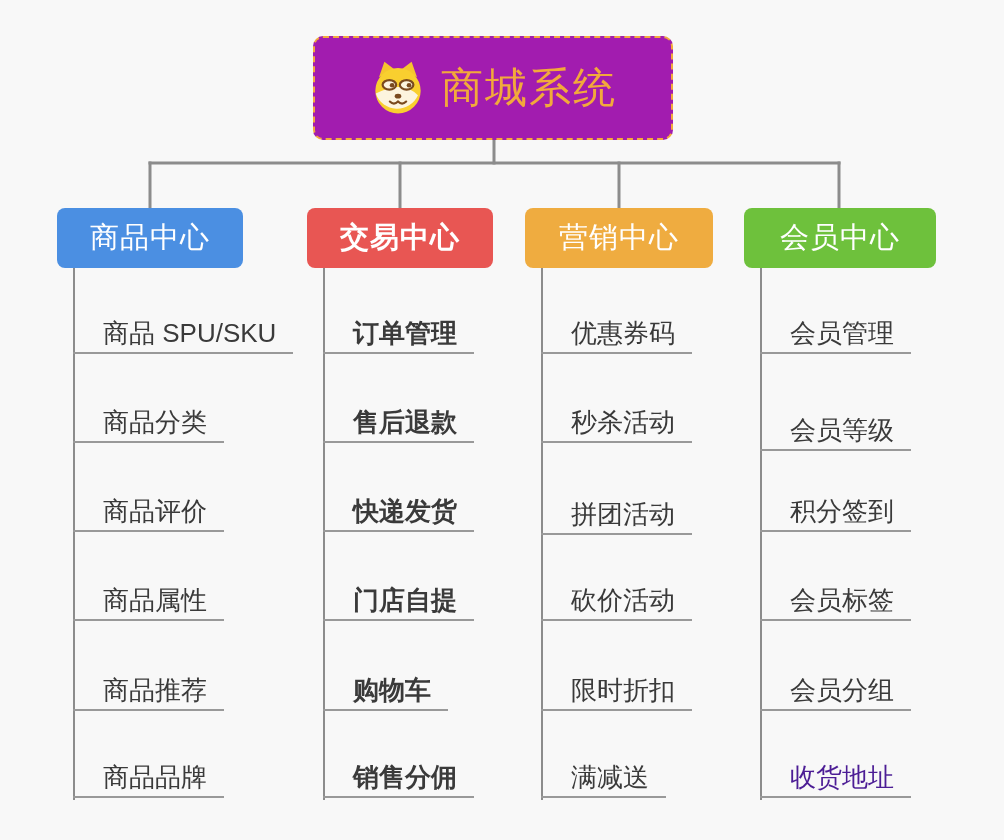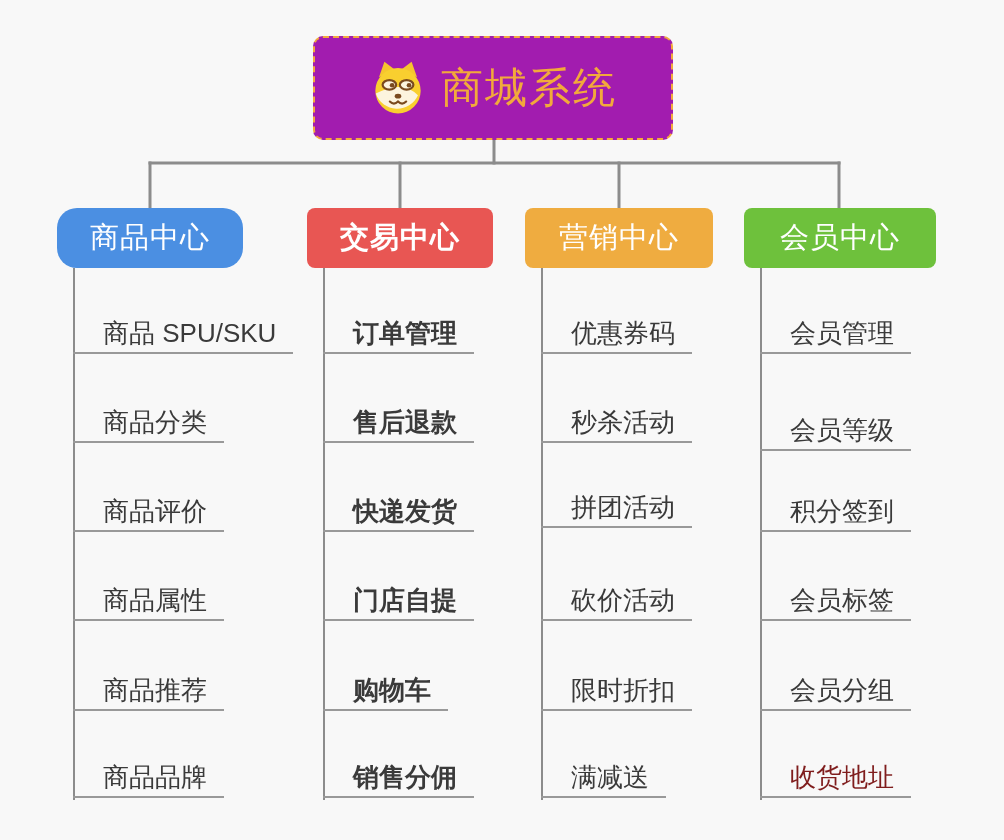--- a/index.html
+++ b/index.html
@@ -69,21 +69,21 @@
     border-radius: 8px;
     color: #ffffff;
     font-size: 29px;
     letter-spacing: 1px;
     display: flex;
     align-items: center;
     justify-content: center;
     white-space: nowrap;
     cursor: default;
   }
-  .branch-1 .branch-header { width: 186px; border-radius: 20px; }
+  .branch-1 .branch-header { width: 186px; }
   .branch-2 .branch-header { width: 186px; }
   .branch-3 .branch-header { width: 188px; }
   .branch-4 .branch-header { width: 192px; }
   .trunk {
     position: absolute;
     left: 16px;
     top: 60px;
     width: 2px;
     height: 532px;
   }
@@ -147,29 +147,29 @@
       <div class="leaf" style="top: 291px; border-bottom-color: rgb(153, 153, 153); color: rgb(58, 58, 58);">快递发货</div>
       <div class="leaf" style="top: 380px; border-bottom-color: rgb(153, 153, 153); color: rgb(58, 58, 58);">门店自提</div>
       <div class="leaf" style="top: 470px; border-bottom-color: rgb(153, 153, 153); color: rgb(58, 58, 58);">购物车</div>
       <div class="leaf" style="top: 557px; border-bottom-color: rgb(153, 153, 153); color: rgb(58, 58, 58);">销售分佣</div>
     </div>
   <div class="branch branch-3">
     <div class="branch-header" style="background: rgb(239, 172, 64);">营销中心</div>
     <div class="trunk" style="background: rgb(140, 140, 140);"></div>
   <div class="leaf" style="top: 113px; border-bottom-color: rgb(153, 153, 153); color: rgb(58, 58, 58);">优惠券码</div>
       <div class="leaf" style="top: 202px; border-bottom-color: rgb(153, 153, 153); color: rgb(58, 58, 58);">秒杀活动</div>
-      <div class="leaf" style="top: 287px; border-bottom-color: rgb(153, 153, 153); color: rgb(58, 58, 58);">拼团活动</div>
+      <div class="leaf" style="top: 294px; border-bottom-color: rgb(153, 153, 153); color: rgb(58, 58, 58);">拼团活动</div>
       <div class="leaf" style="top: 380px; border-bottom-color: rgb(153, 153, 153); color: rgb(58, 58, 58);">砍价活动</div>
       <div class="leaf" style="top: 470px; border-bottom-color: rgb(153, 153, 153); color: rgb(58, 58, 58);">限时折扣</div>
       <div class="leaf" style="top: 557px; border-bottom-color: rgb(153, 153, 153); color: rgb(58, 58, 58);">满减送</div>
     </div>
   <div class="branch branch-4">
     <div class="branch-header" style="background: rgb(110, 193, 60);">会员中心</div>
     <div class="trunk" style="background: rgb(140, 140, 140);"></div>
   <div class="leaf" style="top: 113px; border-bottom-color: rgb(153, 153, 153); color: rgb(58, 58, 58);">会员管理</div>
       <div class="leaf" style="top: 202px; border-bottom-color: rgb(153, 153, 153); color: rgb(58, 58, 58); margin-top: 8px;">会员等级</div>
       <div class="leaf" style="top: 291px; border-bottom-color: rgb(153, 153, 153); color: rgb(58, 58, 58);">积分签到</div>
       <div class="leaf" style="top: 380px; border-bottom-color: rgb(153, 153, 153); color: rgb(58, 58, 58);">会员标签</div>
       <div class="leaf" style="top: 470px; border-bottom-color: rgb(153, 153, 153); color: rgb(58, 58, 58);">会员分组</div>
-      <div class="leaf" style="top: 557px; border-bottom-color: rgb(153, 153, 153); color: #7f1d1d;">收货地址</div>
+      <div class="leaf" style="top: 557px; border-bottom-color: rgb(153, 153, 153); color: #4c1d95;">收货地址</div>
     </div>
 
 </div>
 
 </body></html>

